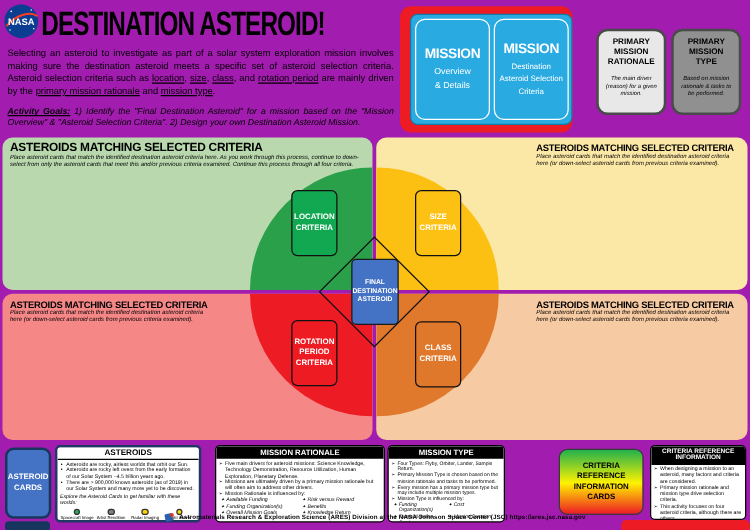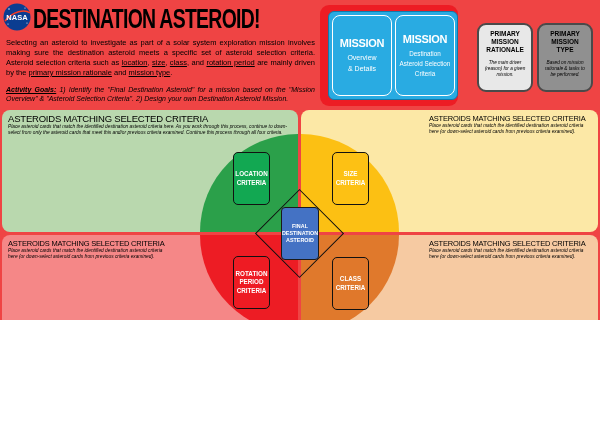--- a/index.html
+++ b/index.html
@@ -1,17 +1,17 @@
 <!DOCTYPE html>
 <html><head>
 <meta charset="utf-8">
 <style>
   * { margin:0; padding:0; box-sizing:border-box; }
   body { font-family:"Liberation Sans", sans-serif; background:#fff; }
-  .page { position:relative; width:600px; height:320px; background:#ef4444; overflow:hidden;padding-left:26px; }
+  .page { position:relative; width:600px; height:424px; background:#a21caf; overflow:hidden;padding-left:26px; }
   .abs { position:absolute; }
 
   
   .nasa-logo { left:3px; top:3px; width:28px; height:28px; }
   .page-title { left:33px; top:4px; font-size:27px; font-weight:800; letter-spacing:-1px;
                 transform:scaleX(0.72); transform-origin:left top; white-space:nowrap; color:#000; }
   .intro { left:6px; top:38px; width:309px; font-size:7.5px; line-height:1.33; text-align:justify; color:#000; }
   .goals { left:6px; top:85px; width:309px; font-size:7px; line-height:1.35; font-style:italic; text-align:justify; color:#000; }
   .goals .lbl { font-weight:bold; text-decoration:underline; }
 
@@ -38,21 +38,21 @@
   .quad { border-radius:8px; overflow:hidden; z-index:1; }
   .quad.tl { left:2px;  top:110px; width:296px; height:122px; background:#b9d8ae; }
   .quad.tr { left:301px; top:110px; width:297px; height:122px; background:#fce8a6; }
   .quad.bl { left:2px;  top:235px; width:296px; height:117px; background:#f58787; }
   .quad.br { left:301px; top:235px; width:297px; height:117px; background:#f6caa2; }
   .qcircle { position:absolute; width:98px; height:98px; }
   .quad.tl .qcircle { right:0; bottom:0; background:#2ba04a; border-top-left-radius:100%; }
   .quad.tr .qcircle { left:0; bottom:0; background:#fcc013; border-top-right-radius:100%; }
   .quad.bl .qcircle { right:0; top:0; background:#ed1c24; border-bottom-left-radius:100%; }
   .quad.br .qcircle { left:0; top:0; background:#e0792c; border-bottom-right-radius:100%; }
-  .qhead { font-weight:normal; color:#000; letter-spacing:-0.2px; }
+  .qhead { font-weight:bold; color:#000; letter-spacing:-0.2px; }
   .qhead.big { font-size:9.5px; }
   .qhead.small { font-size:7.5px; }
   .qsub { font-style:italic; font-size:4.8px; line-height:1.25; color:#000; }
   .crit-card { position:absolute; width:37px; height:53px; border:1.5px solid #111; border-radius:5px;
                color:#fff; font-weight:bold; font-size:6.3px; line-height:1.3; text-align:center;
                display:flex; align-items:center; justify-content:center; padding:2px; }
   .crit-card.loc { left:231px; top:42px; background:#12a852; }
   .crit-card.siz { left:31px;  top:42px; background:#fdc114; }
   .crit-card.rot { left:231px; top:21px; background:#ee1b23; }
   .crit-card.cls { left:31px;  top:22px; background:#e0782b; }

